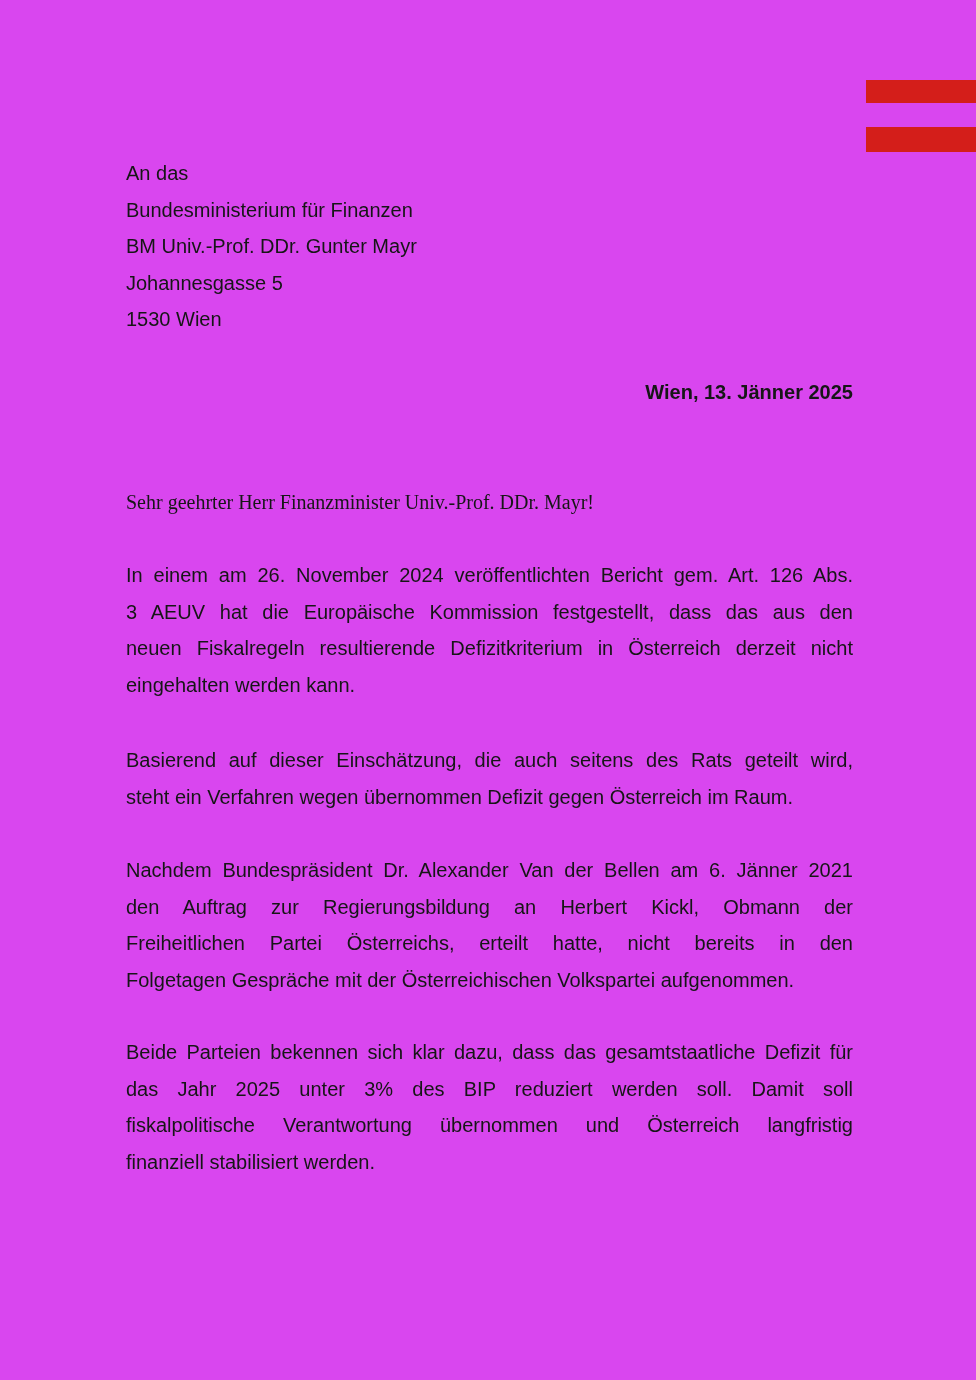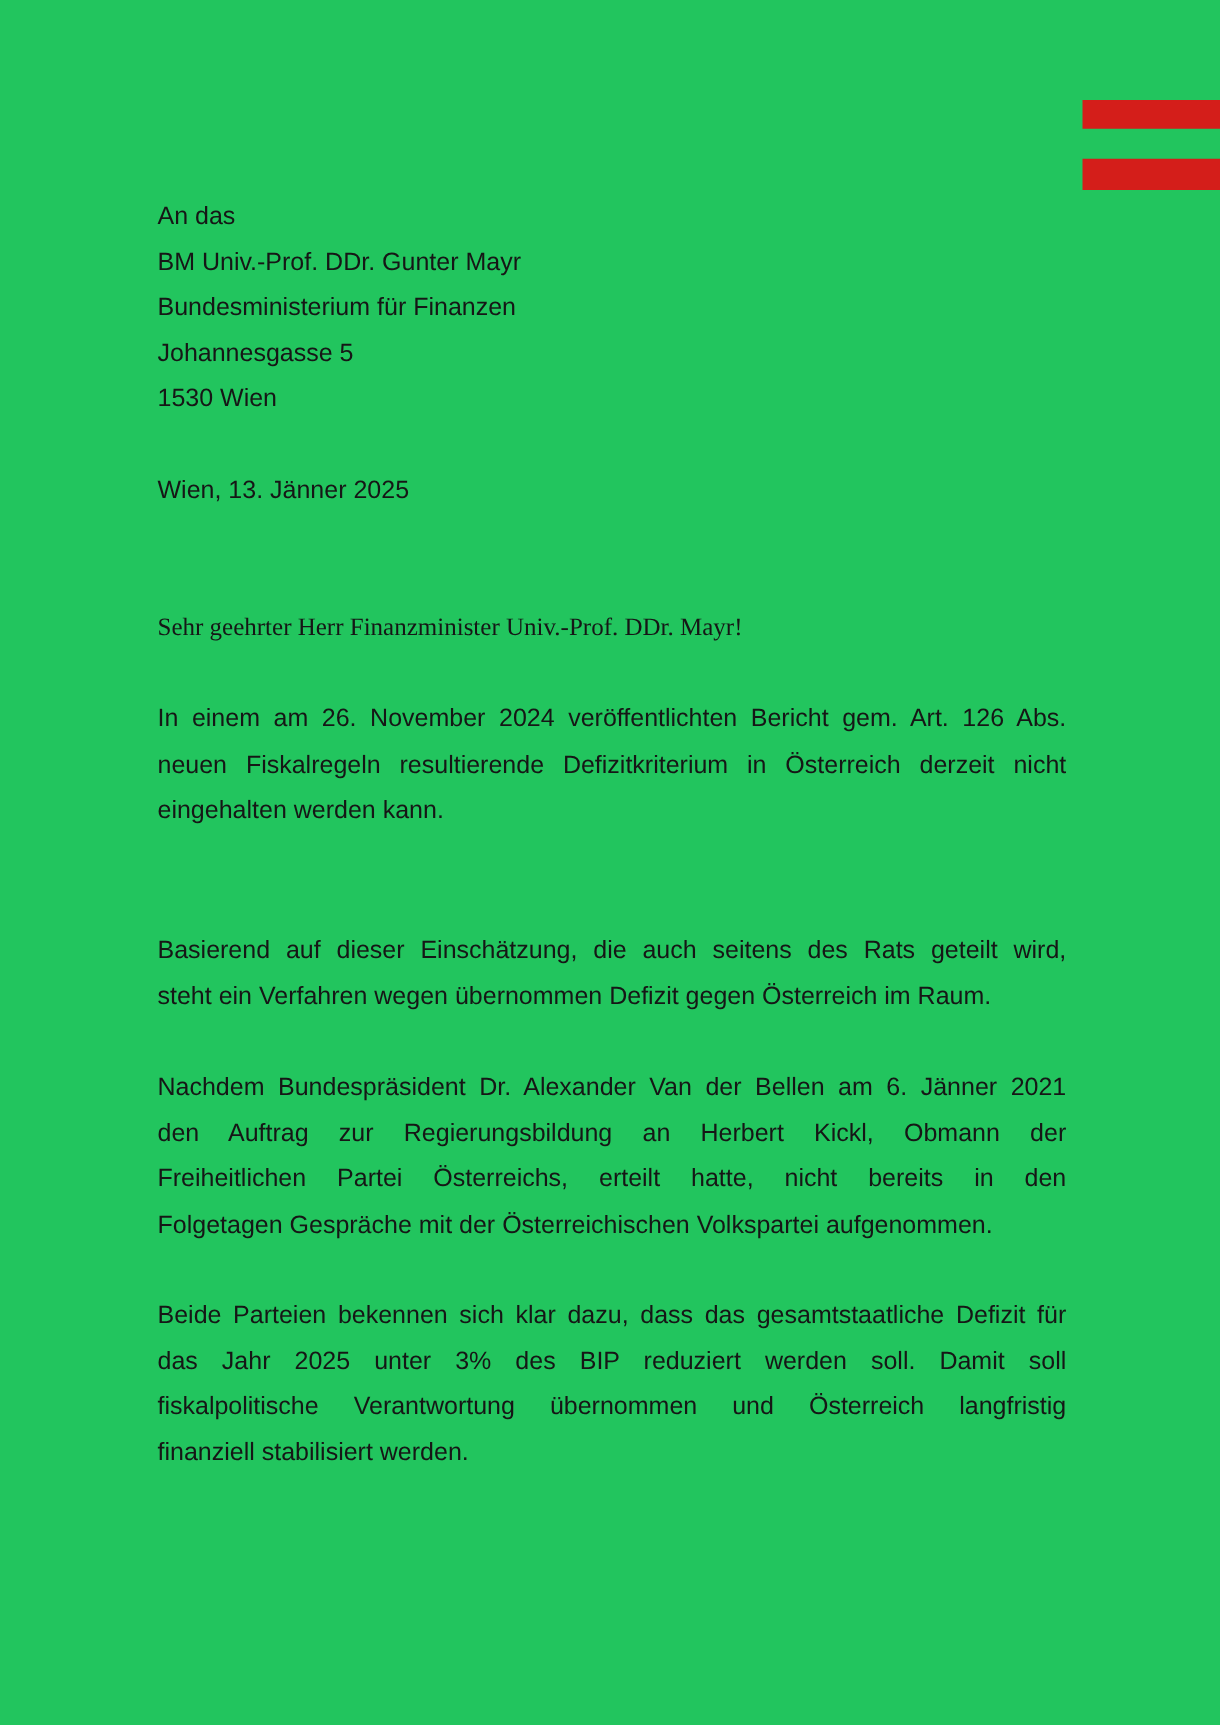--- a/index.html
+++ b/index.html
@@ -4,21 +4,21 @@
 <style>
   html, body {
     margin: 0;
     padding: 0;
     background: #ffffff;
   }
   .page {
     position: relative;
     width: 976px;
     height: 1380px;
-    background: #22c55e;
+    background: #d946ef;
     overflow: hidden;
     font-family: "Liberation Sans", sans-serif;
     color: #161616;
   }
   .flag-bar {
     position: absolute;
     left: 866px;
     right: 0;
     background: #d41e1a;
   }
@@ -40,21 +40,23 @@
     text-align: justify;
     text-align-last: justify;
   }
   .para .line.last {
     text-align-last: left;
   }
   .addr .line {
     text-align: left;
   }
   .date-line {
+    text-align: right;
     white-space: nowrap;
+    font-weight: bold;
   }
   .salutation {
     white-space: nowrap;
     font-family: Liberation Serif, serif;
   }
   #recipient   { top: 155px; }
   #dateline    { top: 374px; }
   #salutation  { top: 484px; }
   #paragraph-1 { top: 557px; }
   #paragraph-2 { top: 742px; }
@@ -65,32 +67,33 @@
 <body>
 
 <div class="page">
 
   <div class="flag-bar top" style="background: rgb(212, 30, 26);"></div>
 
   <div class="flag-bar bottom" style="background: rgb(212, 30, 26);"></div>
 
   <div class="textcol addr" id="recipient">
       <div class="line">An das</div>
+      <div class="line">Bundesministerium für Finanzen</div>
       <div class="line">BM Univ.-Prof. DDr. Gunter Mayr</div>
-      <div class="line">Bundesministerium für Finanzen</div>
       <div class="line">Johannesgasse 5</div>
       <div class="line last">1530 Wien</div>
     </div>
 
   <div class="textcol date-line" id="dateline">Wien, 13. Jänner 2025</div>
 
   <div class="textcol salutation" id="salutation">Sehr geehrter Herr Finanzminister Univ.-Prof. DDr. Mayr!</div>
 
   <div class="textcol para" id="paragraph-1">
       <div class="line">In einem am 26. November 2024 veröffentlichten Bericht gem. Art. 126 Abs.</div>
+      <div class="line">3 AEUV hat die Europäische Kommission festgestellt, dass das aus den</div>
       <div class="line">neuen Fiskalregeln resultierende Defizitkriterium in Österreich derzeit nicht</div>
       <div class="line last">eingehalten werden kann.</div>
     </div>
 
   <div class="textcol para" id="paragraph-2">
       <div class="line">Basierend auf dieser Einschätzung, die auch seitens des Rats geteilt wird,</div>
       <div class="line last">steht ein Verfahren wegen übernommen Defizit gegen Österreich im Raum.</div>
     </div>
 
   <div class="textcol para" id="paragraph-3">

